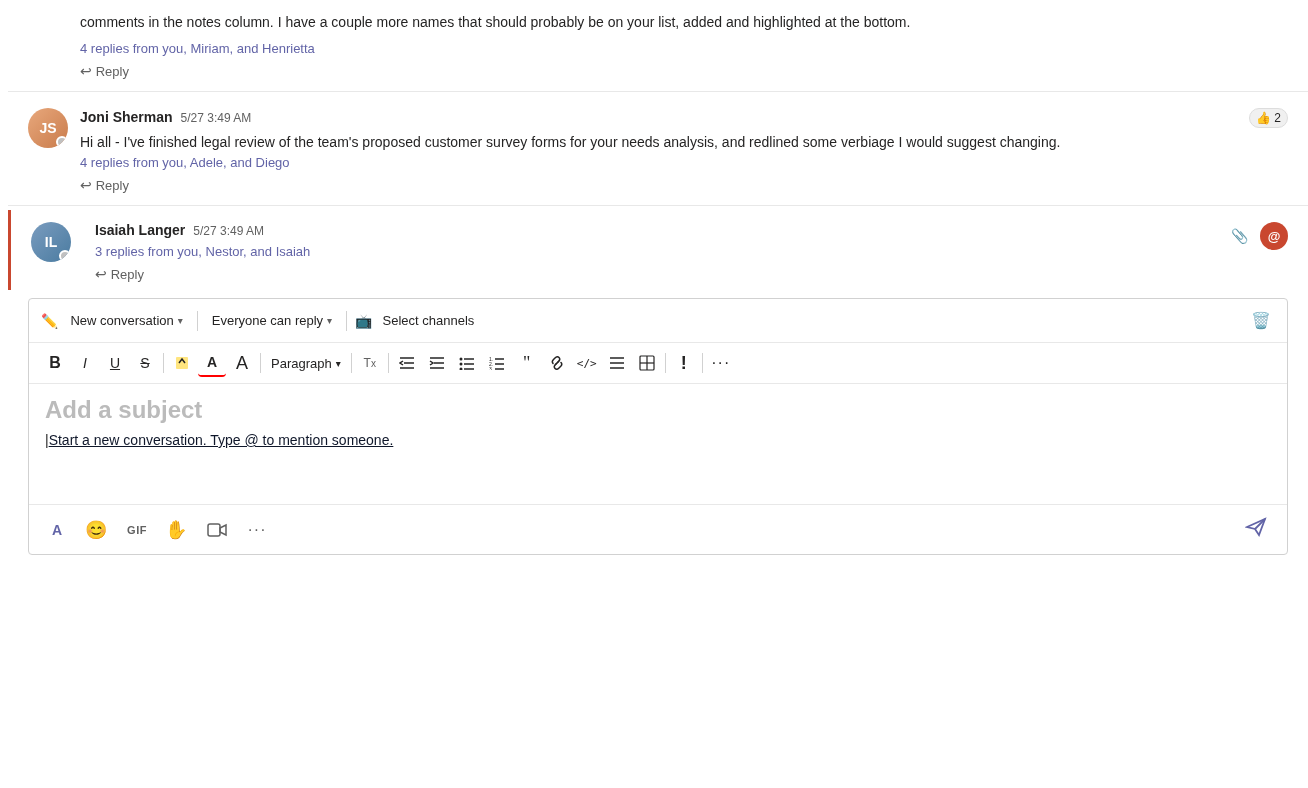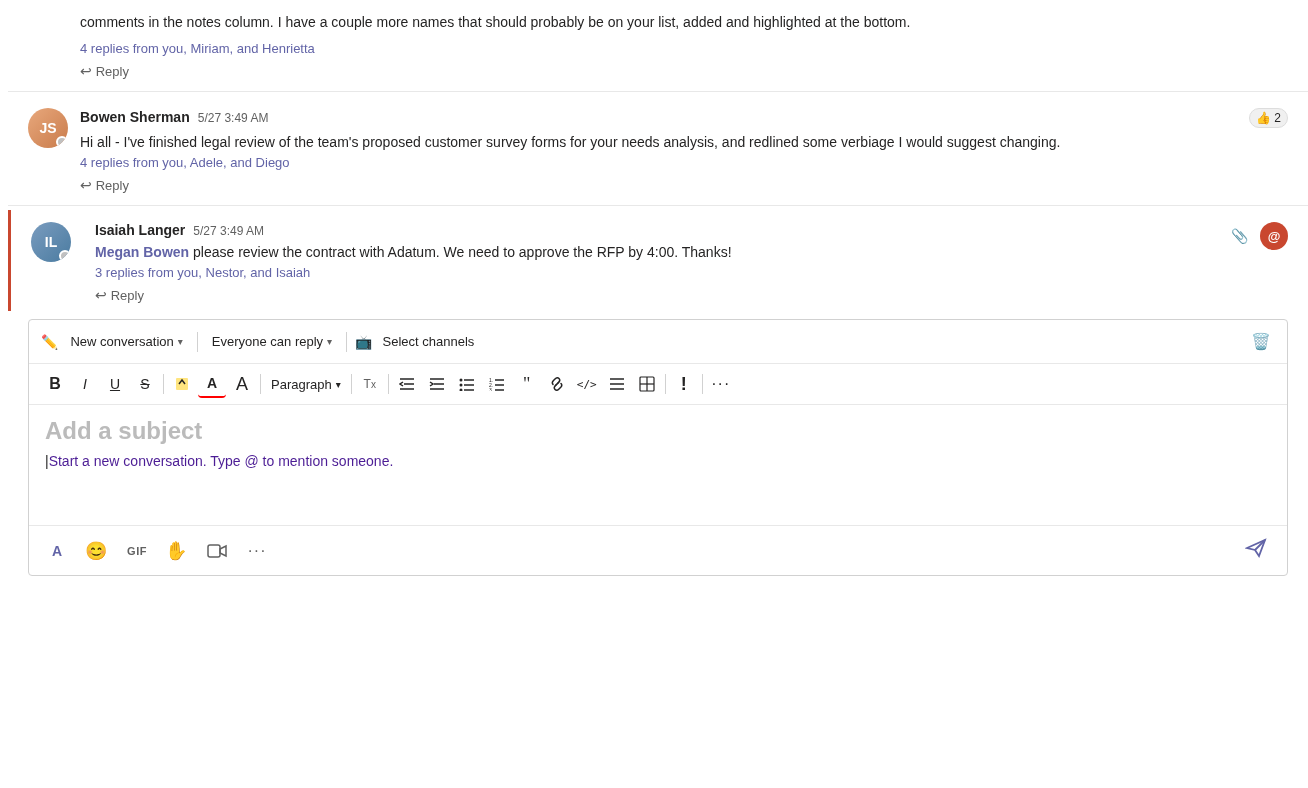--- a/index.html
+++ b/index.html
@@ -310,21 +310,21 @@
 
     <hr class="divider">
 
     <div class="message-item">
       <div class="avatar avatar-joni">
         <span>JS</span>
         <div class="avatar-badge"></div>
       </div>
       <div class="message-content">
         <div class="message-header">
-          <span class="sender-name">Bowen Sherman</span>
+          <span class="sender-name">Joni Sherman</span>
           <span class="message-time">5/27 3:49 AM</span>
           <div style="margin-left:auto;">
             <span class="reaction-badge">👍 2</span>
           </div>
         </div>
         <p class="message-text">Hi all - I've finished legal review of the team's proposed customer survey forms for your needs analysis, and redlined some verbiage I would suggest changing.</p>
         <a class="replies-link">4 replies from you, Adele, and Diego</a>
         <div class="reply-button">
           <span class="reply-arrow">↩</span>
           <span>Reply</span>
@@ -337,23 +337,20 @@
     <div class="message-item highlighted">
       <div class="avatar avatar-isaiah">
         <span>IL</span>
         <div class="avatar-badge"></div>
       </div>
       <div class="message-content">
         <div class="message-header">
           <span class="sender-name">Isaiah Langer</span>
           <span class="message-time">5/27 3:49 AM</span>
         </div>
-        <p class="message-text">
-          <span class="mention">Megan Bowen</span><span> please review the contract with Adatum. We need to approve the RFP by 4:00. Thanks!</span>
-        </p>
         <a class="replies-link">3 replies from you, Nestor, and Isaiah</a>
         <div class="reply-button">
           <span class="reply-arrow">↩</span>
           <span>Reply</span>
         </div>
       </div>
 
       <div style="position:absolute; right:20px; top:12px; display:flex; gap:8px; align-items:center;">
         <span class="action-icon-plain" style="font-size:14px; color:#616161;">📎</span>
         <div class="action-icon" style="background:#c9472f; color:#fff; width:28px; height:28px; border-radius:50%; display:flex; align-items:center; justify-content:center; font-size:13px; font-weight:600;">@</div>
@@ -464,21 +461,21 @@
         </button>
         <div class="fmt-separator"></div>
         <button class="fmt-btn" style="font-weight:700; font-size:18px; color:#252424;">!</button>
         <div class="fmt-separator"></div>
         <button class="fmt-btn" style="font-size:16px; letter-spacing:1px;">···</button>
       </div>
 
       <div class="compose-body">
         <div class="subject-line">Add a subject</div>
         <div class="body-line">
-          <span style="color:#252424;">|</span><span style="color:#4c1d95;">Start a new conversation. Type @ to mention someone.</span>
+          <span style="color:#252424;">|</span><span style="color:#0f172a;text-decoration:underline;">Start a new conversation. Type @ to mention someone.</span>
         </div>
       </div>
 
       <div class="compose-footer">
         <button class="footer-btn" style="font-weight:600; font-size:14px; color:#6264a7;">A</button>
         <button class="footer-btn">😊</button>
         <button class="footer-btn" style="font-size:11px; font-weight:700; color:#616161; letter-spacing:0.5px;">GIF</button>
         <button class="footer-btn cursor-hand" style="font-size:18px;">✋</button>
         <button class="footer-btn">
           <svg width="20" height="16" viewBox="0 0 20 16" fill="none">

